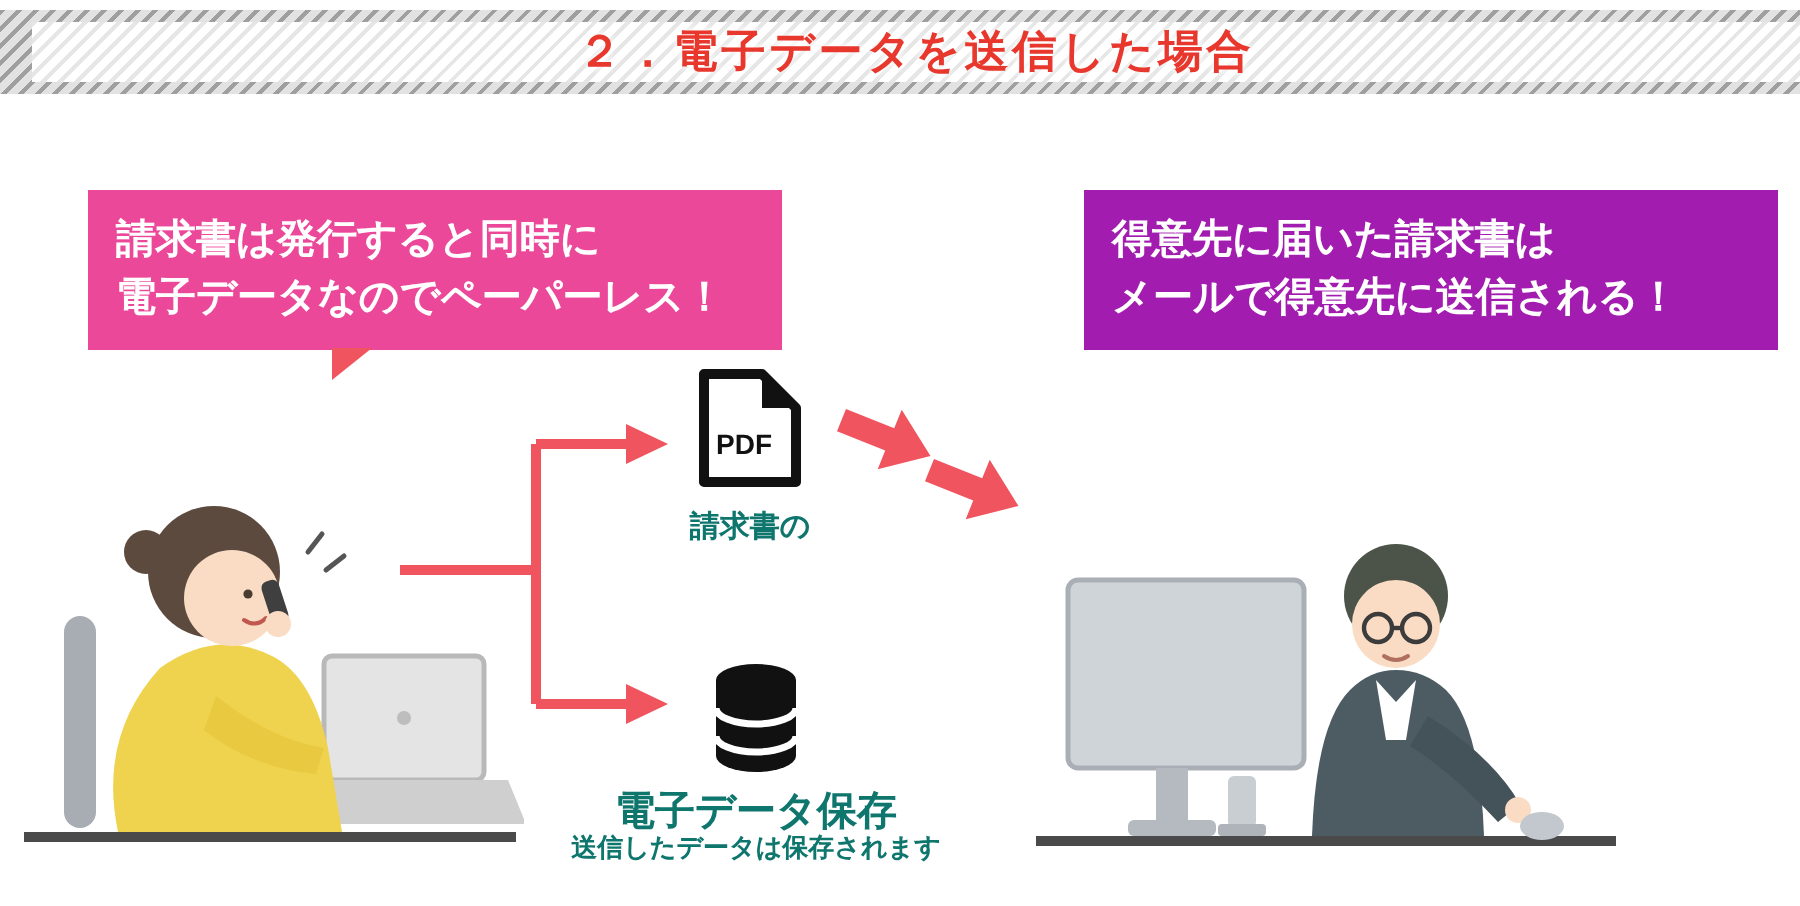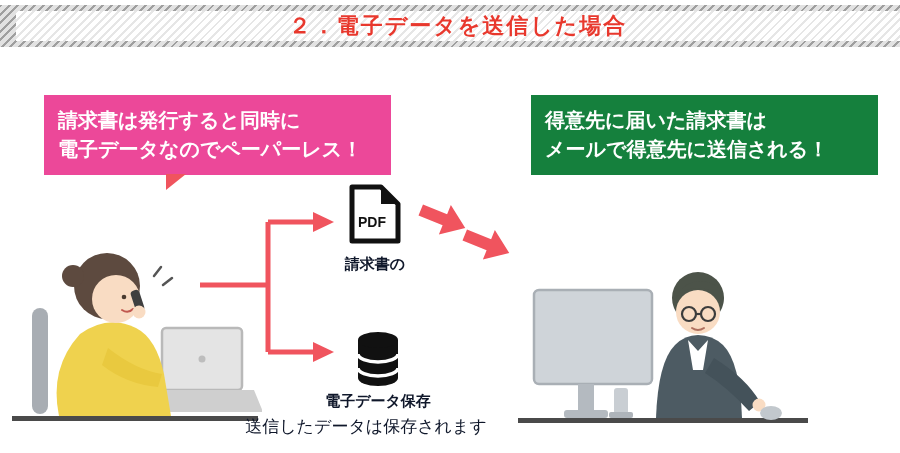--- a/index.html
+++ b/index.html
@@ -23,31 +23,31 @@
   .banner-title{
     font-size:22px;font-weight:bold;color:#e8382d;letter-spacing:2px;
     text-shadow:0 0 4px #fff,0 0 4px #fff;
   }
   
   .bubble{
     position:absolute;top:95px;width:347px;box-sizing:border-box;
     padding:11px 14px;color:#fff;font-weight:bold;font-size:20px;line-height:1.45;
   }
   .bubble-left{left:8px;background:#ec4899;margin-left:36px;}
-  .bubble-right{left:531px;background:#15803d;font-family:Liberation Serif, serif;}
+  .bubble-right{left:542px;background:#a21caf;font-family:Liberation Serif, serif;}
   .bubble-tail{
     position:absolute;left:122px;bottom:-15px;width:0;height:0;
     border-top:16px solid #f0545e;border-right:20px solid transparent;
   }
   .bubble-line{white-space:nowrap;}
   
-  .caption{position:absolute;color:#0f172a;text-align:center;}
+  .caption{position:absolute;color:#0f766e;text-align:center;}
   .caption-pdf{left:313px;top:253px;width:124px;font-size:15px;font-weight:bold;line-height:1.5;}
-  .caption-storage-title{left:300px;top:392px;width:156px;font-size:15px;font-weight:bold;}
-  .caption-storage-sub{left:241px;top:415px;width:250px;font-size:17px;}
+  .caption-storage-title{left:300px;top:392px;width:156px;font-size:20px;font-weight:bold;}
+  .caption-storage-sub{left:253px;top:415px;width:250px;font-size:13px;font-weight:bold;}
   
   .abs{position:absolute;}
   .overlay{position:absolute;left:0;top:0;width:900px;height:453px;pointer-events:none;}
 </style>
 </head>
 <body>
 
 <div class="banner">
   <div class="banner-inner">
     <div class="banner-title">２．電子データを送信した場合</div>

